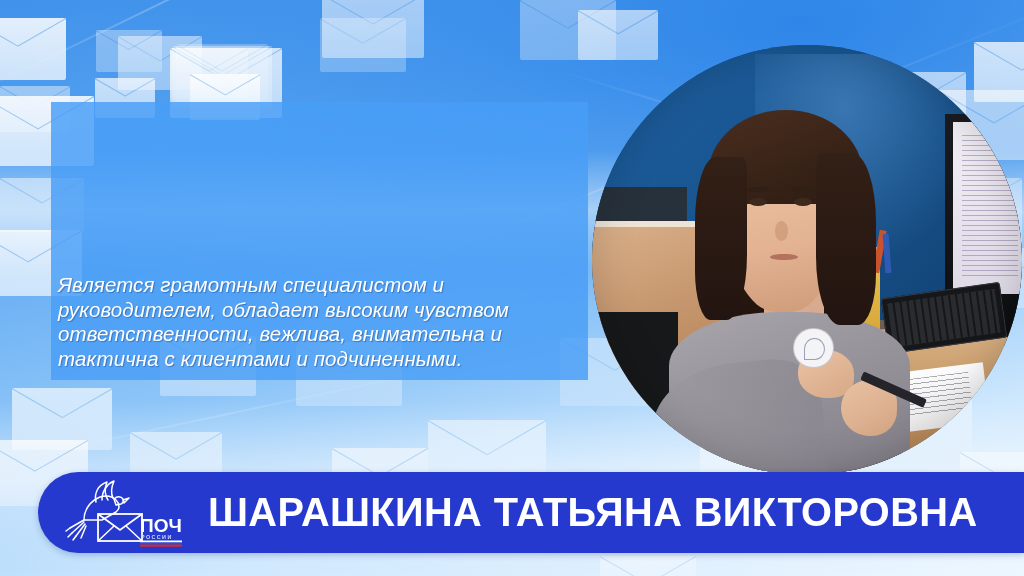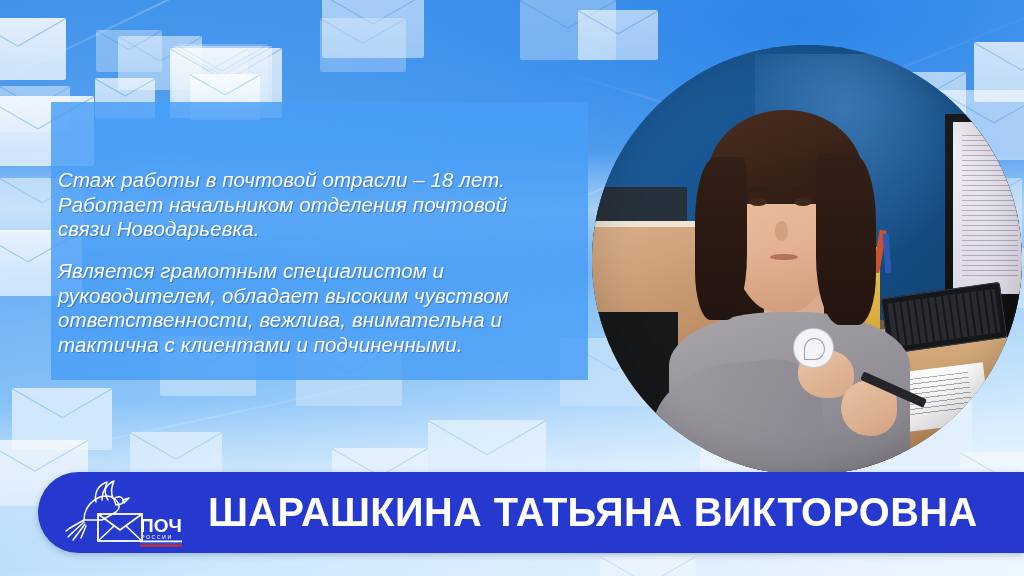--- a/index.html
+++ b/index.html
@@ -93,21 +93,21 @@
     background:rgba(72,158,246,.82);
   }
   .para{
     position:absolute;left:7px;right:10px;
     color:#ffffff;font-style:italic;font-weight:400;
     font-size:20.5px;line-height:24.5px;letter-spacing:.1px;
     text-shadow:1px 1px 1px rgba(40,80,140,.55);
     white-space:pre-line;
   }
   #para1{top:66px;}
-  #para2{top:157px;}
+  #para2{top:171px;}
 
   
   #banner{
     position:absolute;left:38px;top:472px;width:986px;height:81px;
     background:#2639ce;border-radius:41px 0 0 41px;
     box-shadow:0 2px 6px rgba(20,40,120,.25);
   }
   #logo{position:absolute;left:12px;top:4px;width:132px;height:72px;}
   #name{
     position:absolute;left:170px;top:0;right:26px;height:81px;
@@ -351,23 +351,20 @@
     <div class="ph browL"></div>
     <div class="ph browR"></div>
     <div class="ph eyeL"></div>
     <div class="ph eyeR"></div>
     <div class="ph nose"></div>
     <div class="ph mouth"></div>
     <div class="photo-shade"></div>
   </div>
 
   <div id="textpanel">
-    <div class="para" id="para1">Стаж работы в почтовой отрасли – 18 лет.
-Работает начальником отделения почтовой
-связи Новодарьевка.</div>
     <div class="para" id="para2">Является грамотным специалистом и
 руководителем, обладает высоким чувством
 ответственности, вежлива, внимательна и
 тактична  с клиентами и подчиненными.</div>
   </div>
 
   <div id="banner">
     <div id="logo">
       <svg viewBox="0 0 132 72" width="132" height="72">
         <g fill="none" stroke="#ffffff" stroke-width="1.5" stroke-linejoin="round" stroke-linecap="round">

